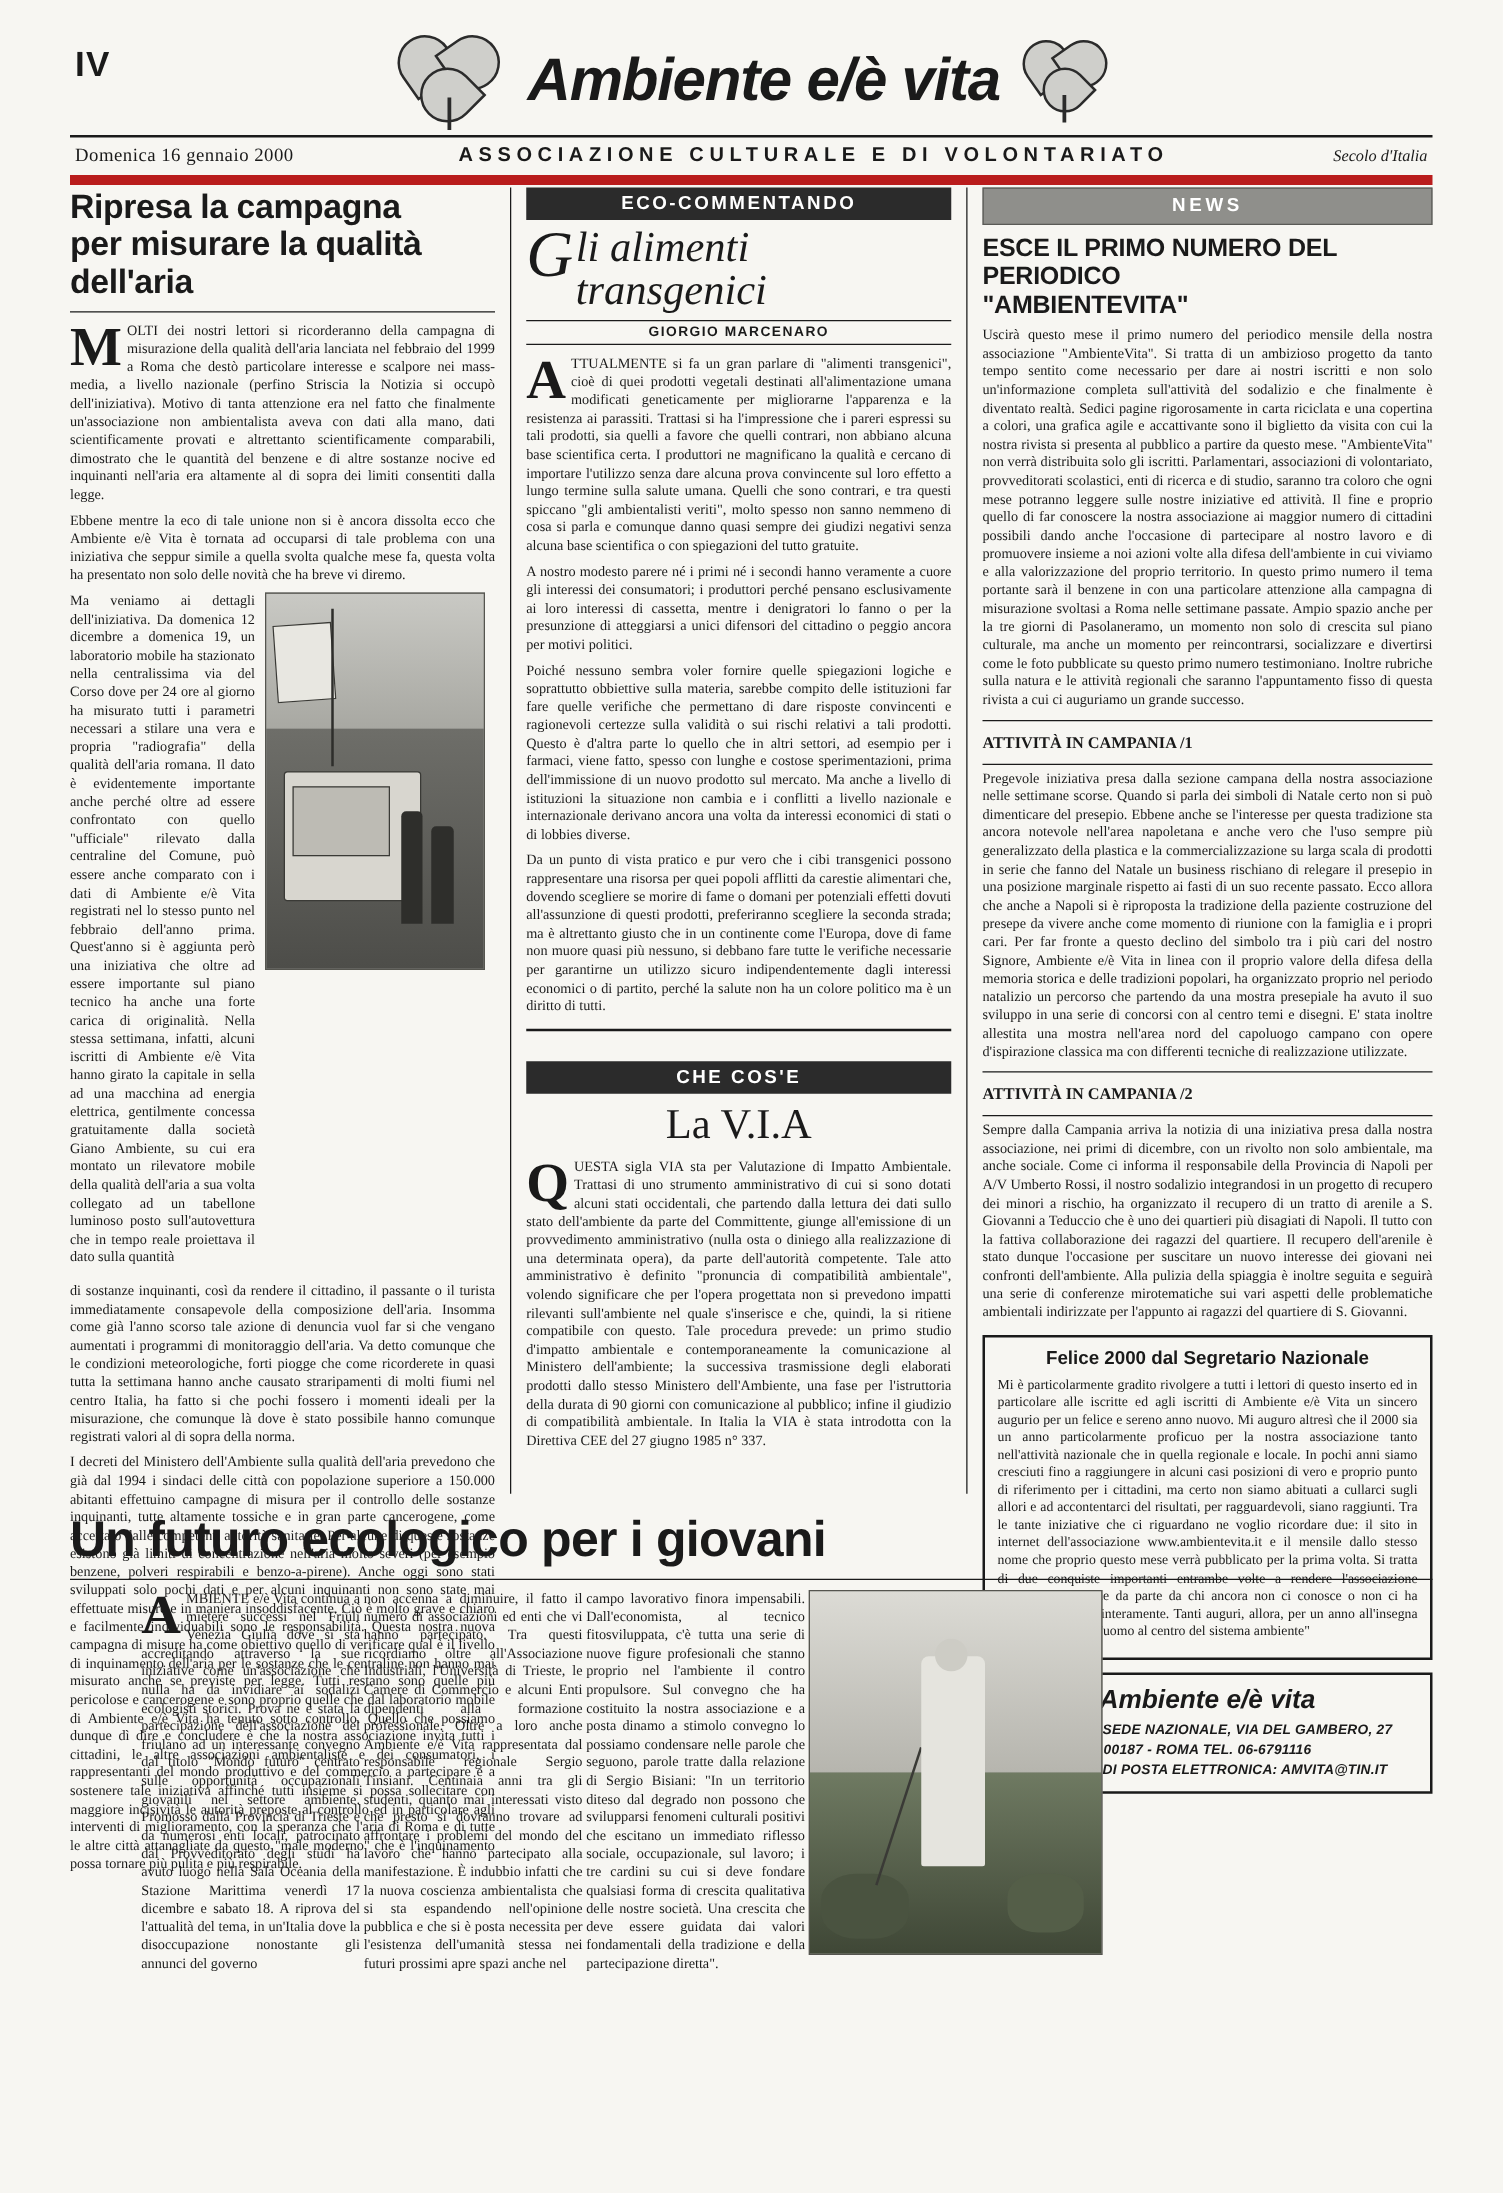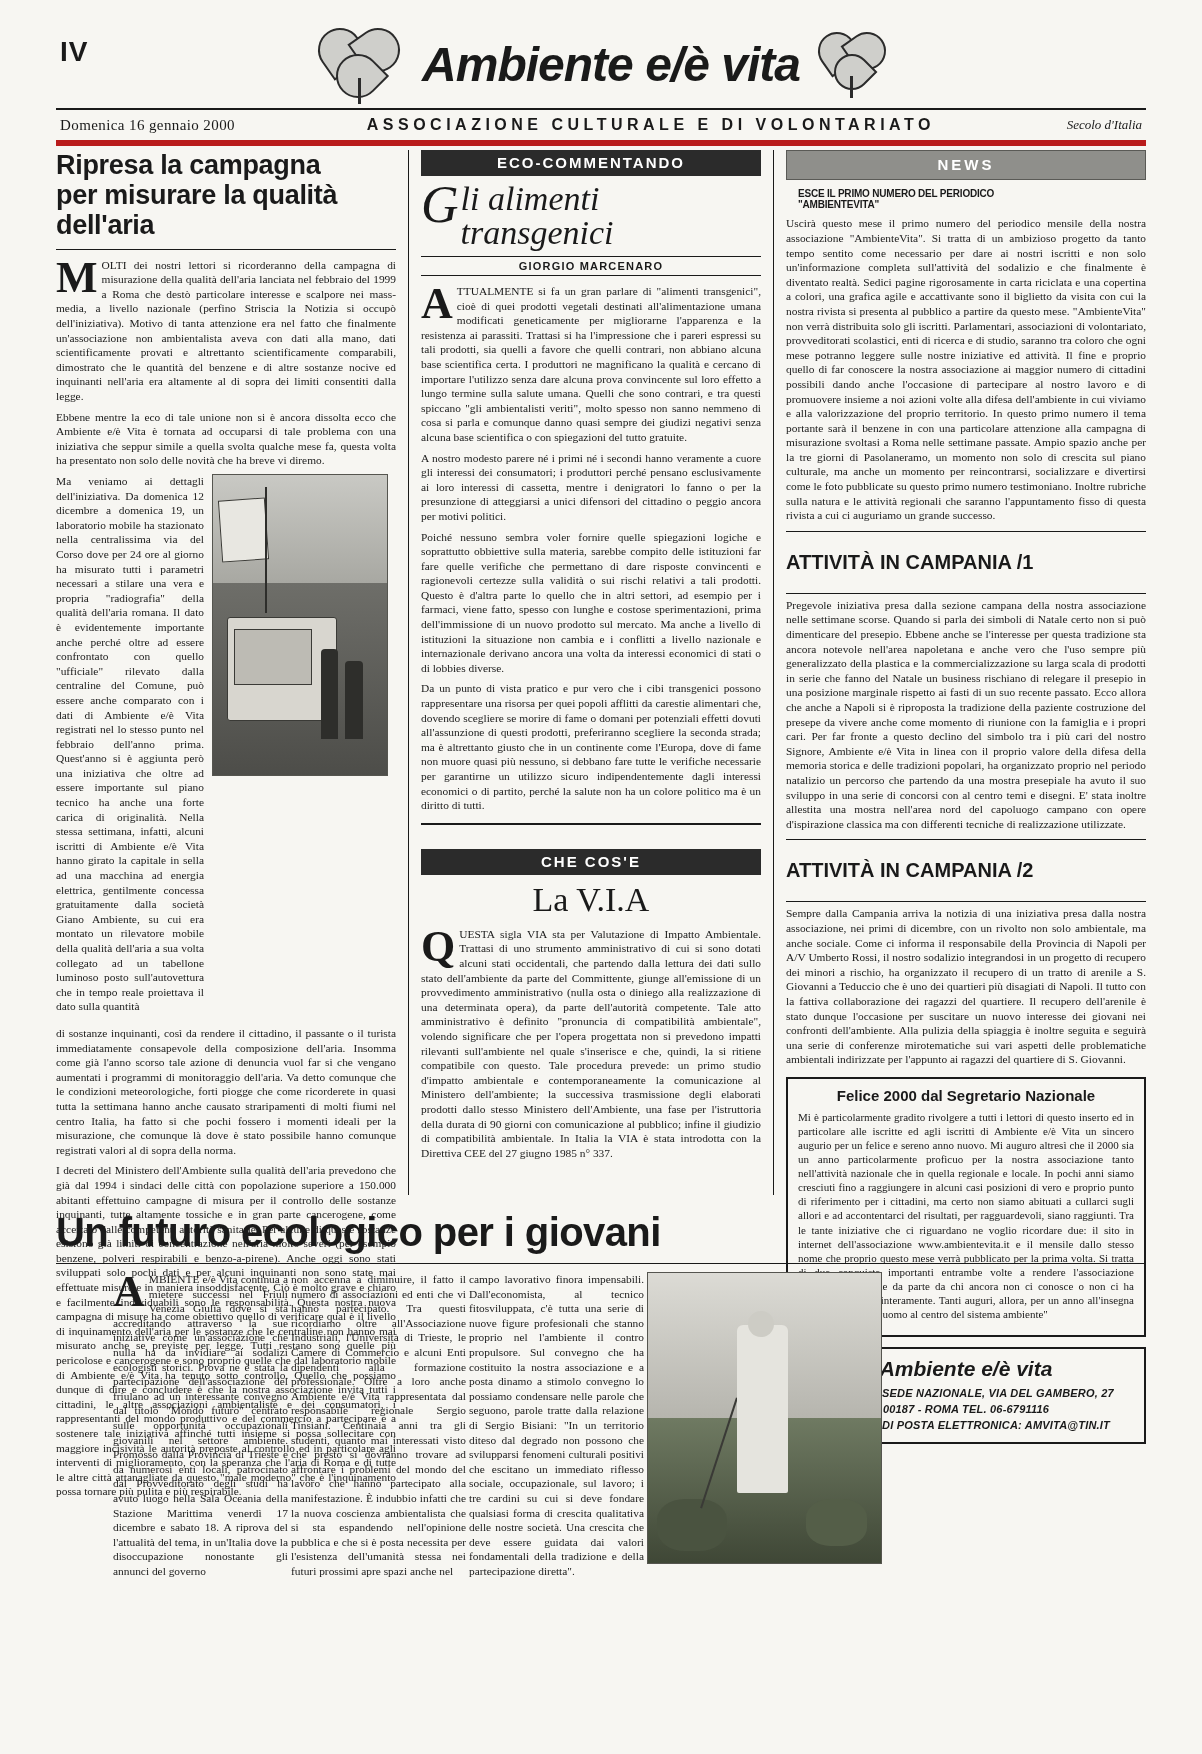--- a/index.html
+++ b/index.html
@@ -46,21 +46,21 @@
     background:#2b2b2b;border-radius:0;
   }
   .clover.small{width:76px;height:72px;}
   .clover.small .l1{width:34px;height:34px;left:4px;top:4px;}
   .clover.small .l2{width:34px;height:34px;left:34px;top:4px;}
   .clover.small .l3{width:32px;height:32px;left:20px;top:26px;}
   .clover.small .stem{left:36px;top:48px;height:22px;}
 
   .rule-strip{
     position:absolute;left:56px;right:56px;top:108px;height:30px;
-    border-top:2px solid #1a1a1a;border-bottom:6px solid #b91c1c;
+    border-top:2px solid #1a1a1a;border-bottom:8px solid #b91c1c;
     display:flex;align-items:center;justify-content:space-between;
   }
   .strip-date{font-size:15px;letter-spacing:.4px;padding-left:4px;}
   .strip-center{
     font-family:"Liberation Sans",sans-serif;font-weight:bold;
     font-size:16px;letter-spacing:4.5px;
   }
   .strip-right{font-style:italic;font-size:13px;padding-right:4px;}
 
   
@@ -126,27 +126,27 @@
 
   
   .news-banner{
     background:#8f8f8b;color:#fff;text-align:center;
     font-family:"Liberation Sans",sans-serif;font-weight:bold;
     letter-spacing:3px;font-size:15px;padding:5px 0 6px;margin-bottom:8px;
     border:1px solid #5a5a56;
   }
   h3.sub{
     font-family:"Liberation Sans",sans-serif;font-weight:bold;
-    font-size:10px;line-height:1.12;margin:0 0 6px 12px;letter-spacing:-.2px;
+    font-size:20px;line-height:1.12;margin:0 0 6px 0;letter-spacing:-.2px;
   }
   h3.sub2{
-    font-family:Liberation Sans, sans-serif;font-weight:bold;
-    font-size:20px;margin:8px 0 4px 0;
+    font-family:Liberation Serif, serif;font-weight:bold;
+    font-size:13px;margin:8px 0 4px 0;
     border-top:1px solid #1a1a1a;border-bottom:1px solid #1a1a1a;
-    padding:19px 0;
+    padding:9px 0;
   }
   .boxed{
     border:2px solid #1a1a1a;padding:8px 10px;margin-top:10px;
   }
   .boxed h4{
     font-family:"Liberation Sans",sans-serif;font-weight:bold;
     font-size:15px;text-align:center;margin:0 0 6px 0;
   }
   .contact{
     border:2px solid #1a1a1a;margin-top:10px;padding:8px 10px;text-align:center;

